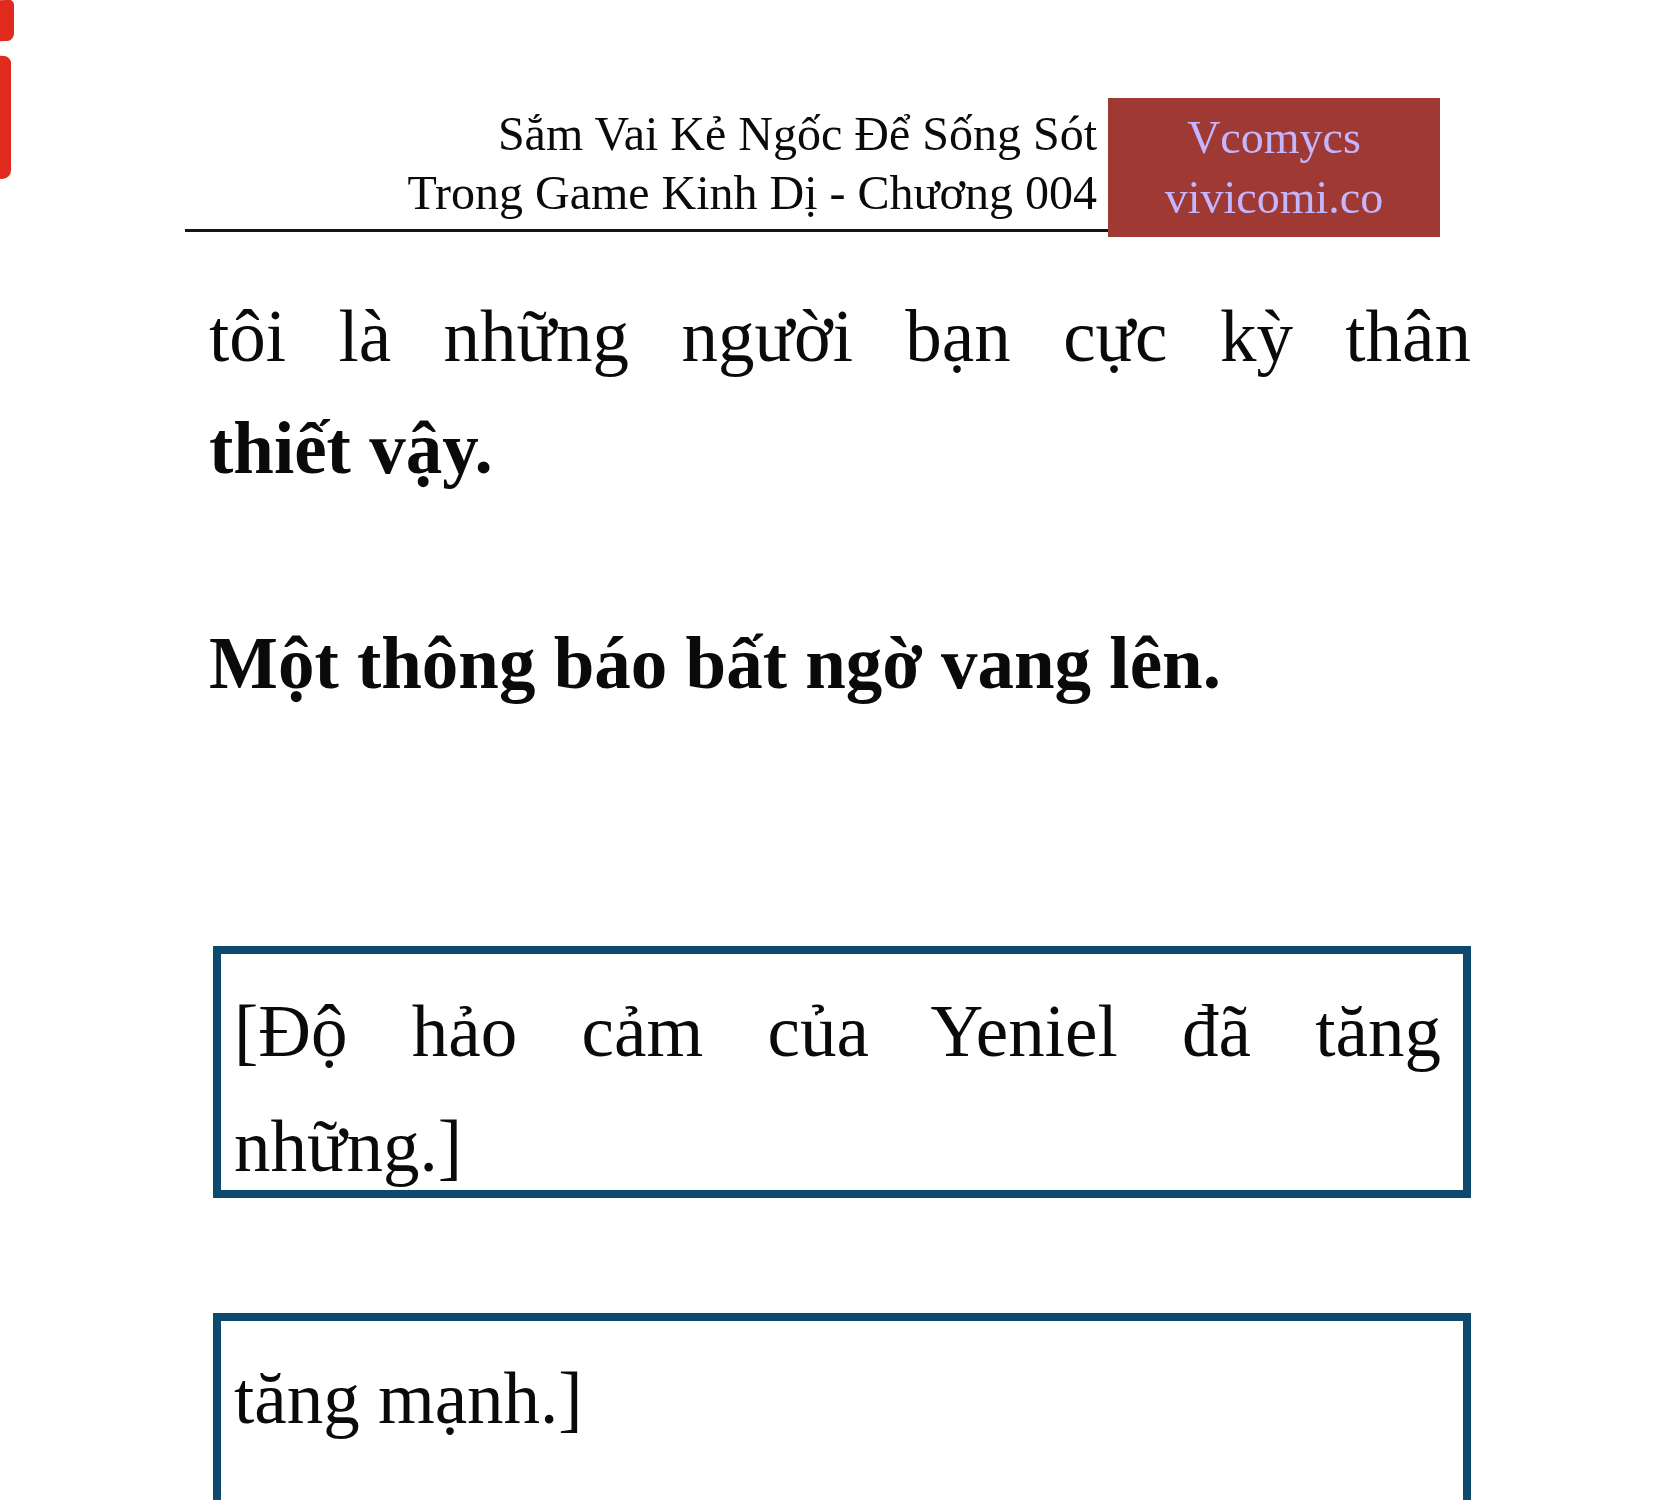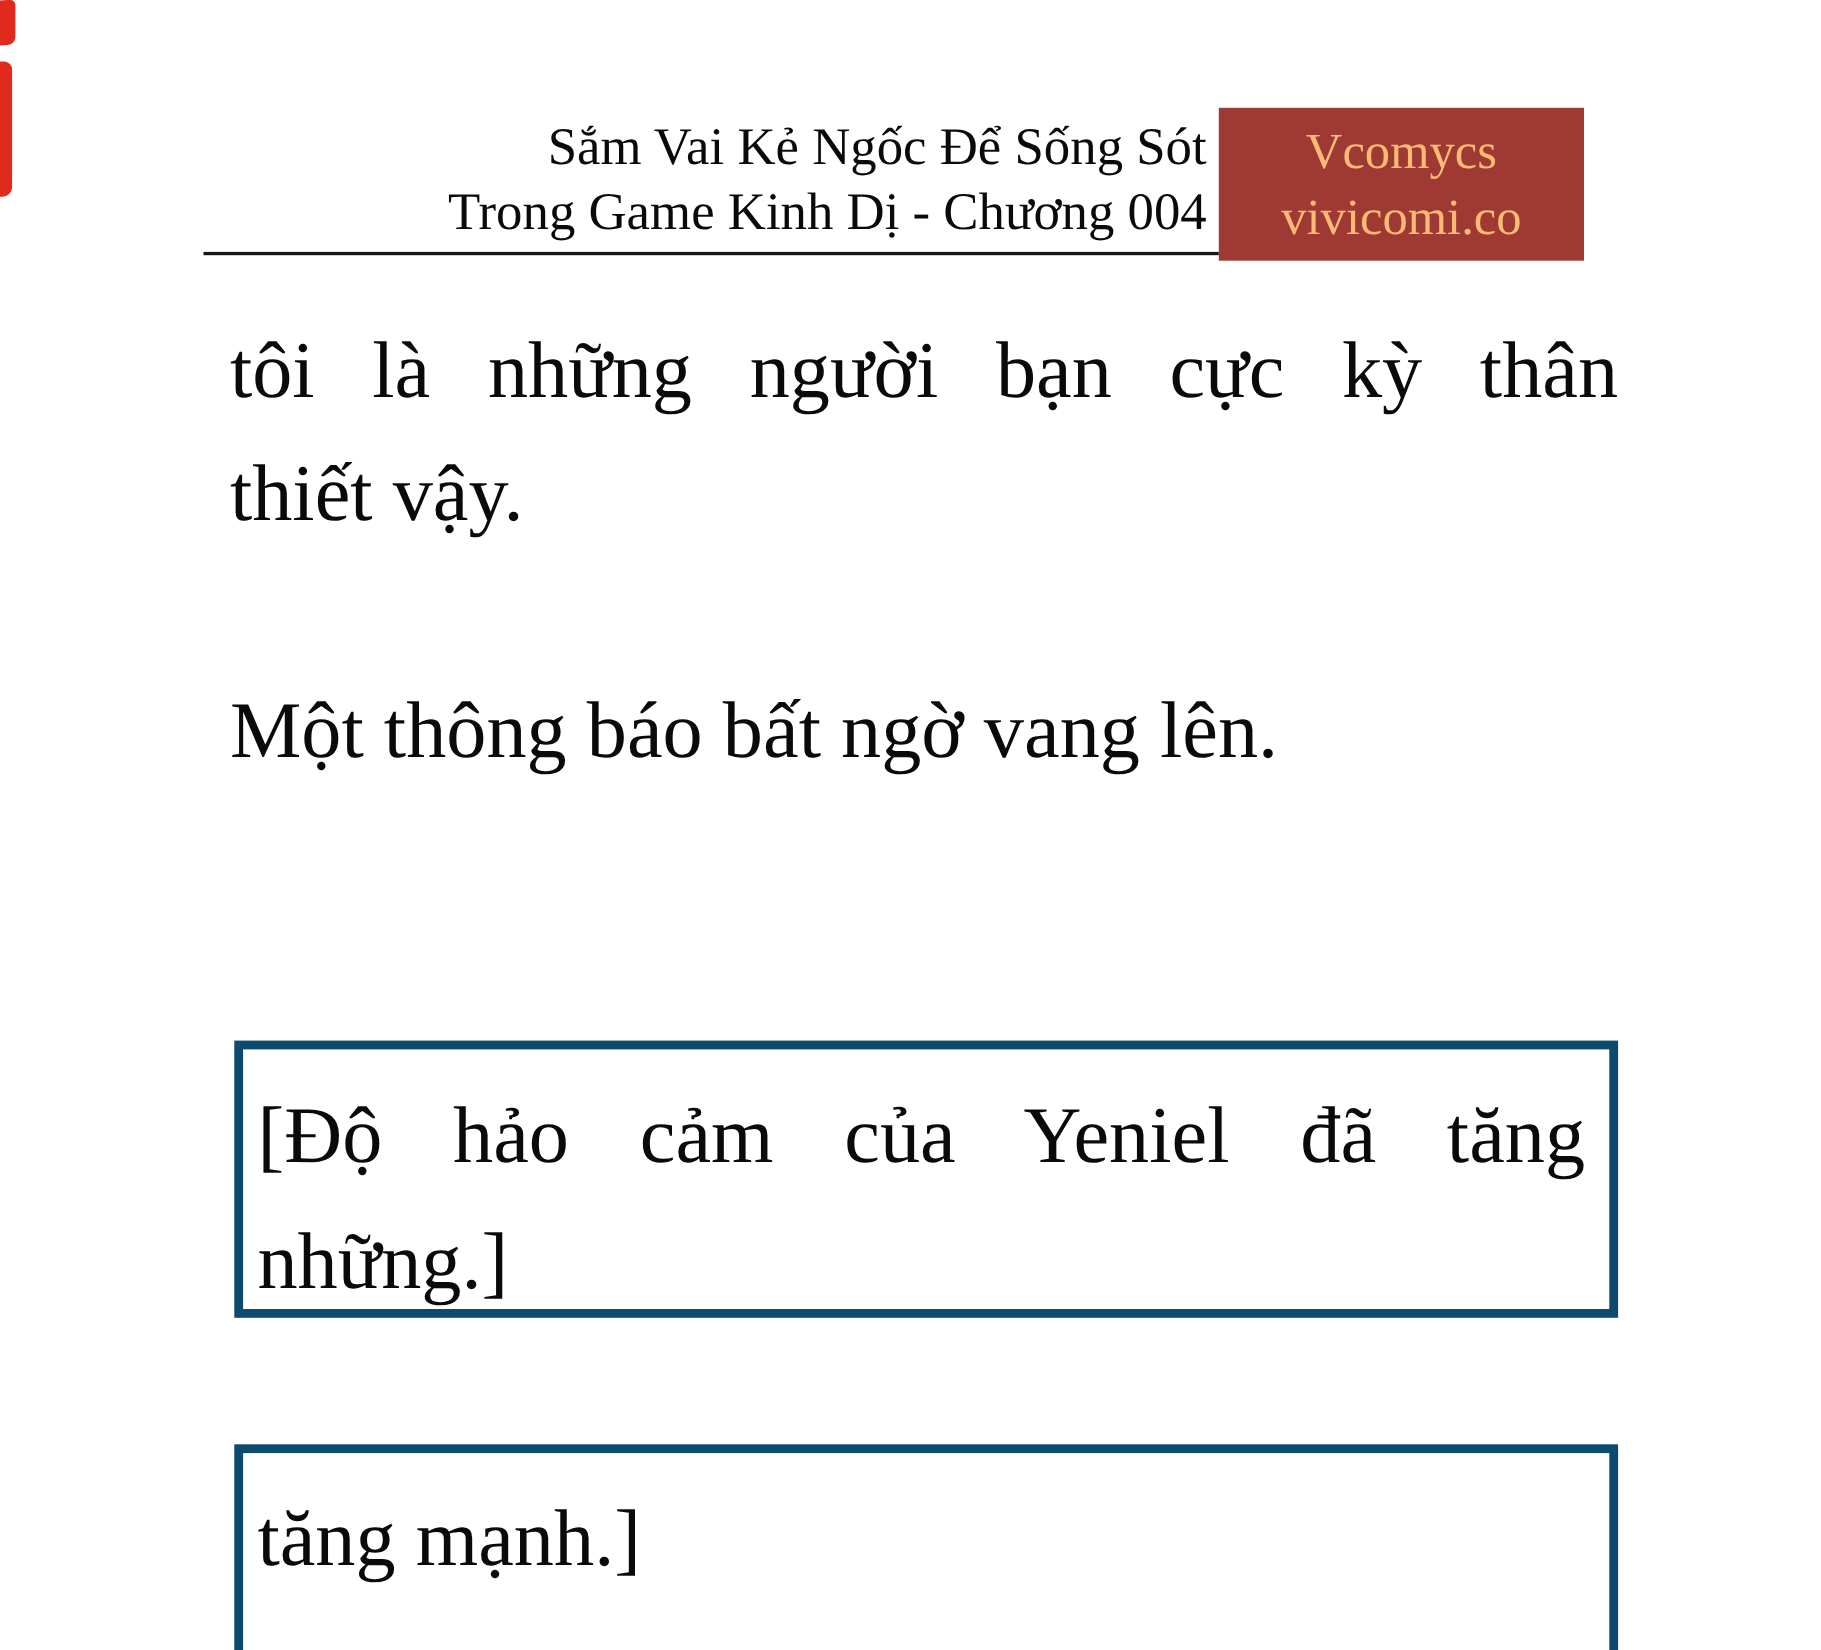--- a/index.html
+++ b/index.html
@@ -30,21 +30,21 @@
     font-size:46px; line-height:60px;
   }
   .header-rule {
     position:absolute; left:185px; top:229px; width:923px; height:3px;
     background:#161616;
   }
 
   
   .para { position:absolute; left:209px; width:1262px; font-size:73px; }
   .para .line { line-height:112px; text-align:justify; text-align-last:justify; }
-  .para .line.last { text-align:left; text-align-last:left; }
+  .para .line.last { text-align:left; text-align-last:left;font-weight:bold; }
   .para1 { top:281px; }
   .para2 { top:608px; }
 
   
   .notice {
     position:absolute; left:185px; width:1258px;
     border:8px solid #0c4a6e; box-sizing:border-box;
     padding:20px 22px 0 13px;
     font-size:73px;
     margin-left:28px;
@@ -60,21 +60,21 @@
 <div class="page" style="background: rgb(255, 255, 255);">
 
   <div class="edge-mark m1" style="background: rgb(224, 42, 30);"></div>
   <div class="edge-mark m2" style="background: rgb(224, 42, 30);"></div>
 
   <div class="title-block">
     <div>Sắm Vai Kẻ Ngốc Để Sống Sót</div>
     <div>Trong Game Kinh Dị - Chương 004</div>
   </div>
 
-  <div class="brand-box" style="background: rgb(158, 58, 51); color: #fdba74;">
+  <div class="brand-box" style="background: rgb(158, 58, 51); color: #c4b5fd;">
     <div>Vcomycs</div>
     <div>vivicomi.co</div>
   </div>
 
   <div class="header-rule"></div>
 
   <div class="para para1">
     <div class="line">tôi là những người bạn cực kỳ thân</div>
     <div class="line last">thiết vậy.</div>
   </div>

